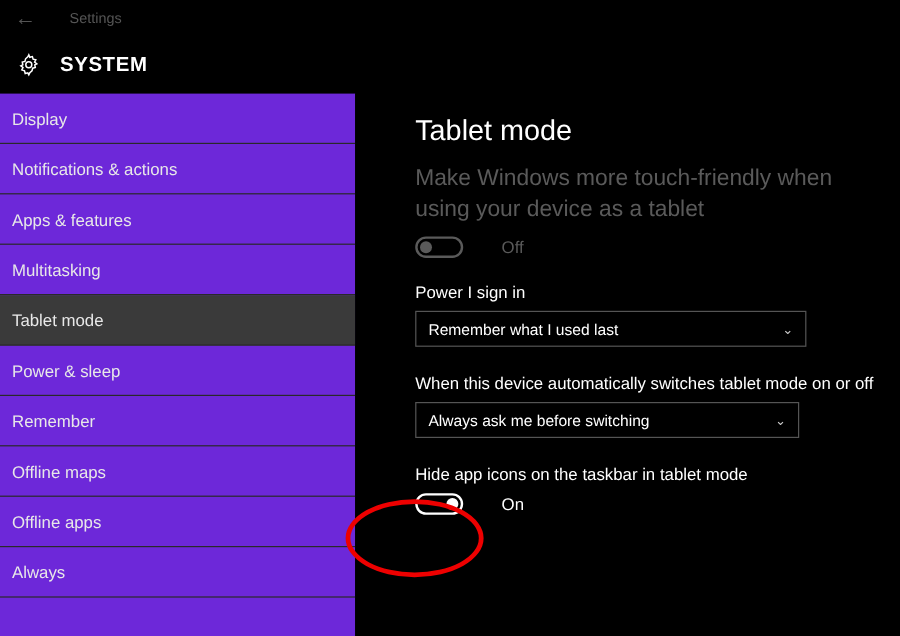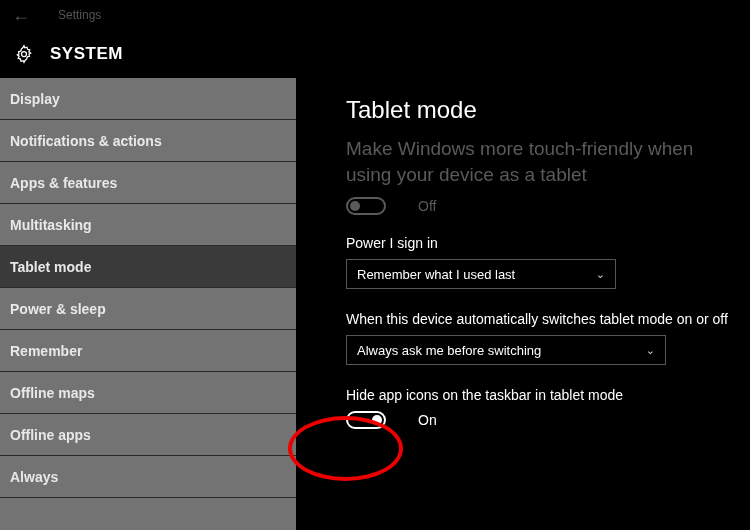--- a/index.html
+++ b/index.html
@@ -42,24 +42,23 @@
     font-size: 17px;
     font-weight: 600;
     letter-spacing: 0.5px;
   }
   .content {
     display: flex;
     height: calc(530px - 78px);
   }
   .sidebar {
     width: 296px;
-    background: #737373;
+    background: #6d28d9;
     display: flex;
     flex-direction: column;
-    font-weight: bold;
   }
   .sidebar-item {
     height: 42px;
     display: flex;
     align-items: center;
     padding: 0 10px;
     border-bottom: 1px solid #2a2a2a;
     cursor: pointer;
     color: #e8e8e8;
     font-size: 14px;
@@ -126,21 +125,21 @@
     height: 30px;
     display: flex;
     align-items: center;
     justify-content: space-between;
     padding: 0 10px;
     color: #fff;
     font-size: 13px;
     cursor: pointer;
     margin-bottom: 22px;
   }
-  .select1 { width: 270px; }
+  .select1 { width: 326px; }
   .select2 { width: 320px; text-align: center; }
   .chevron {
     font-size: 11px;
     color: #ccc;
   }
   .annotation {
     position: absolute;
     border: 4px solid #e00;
     border-radius: 50%;
     width: 115px;

